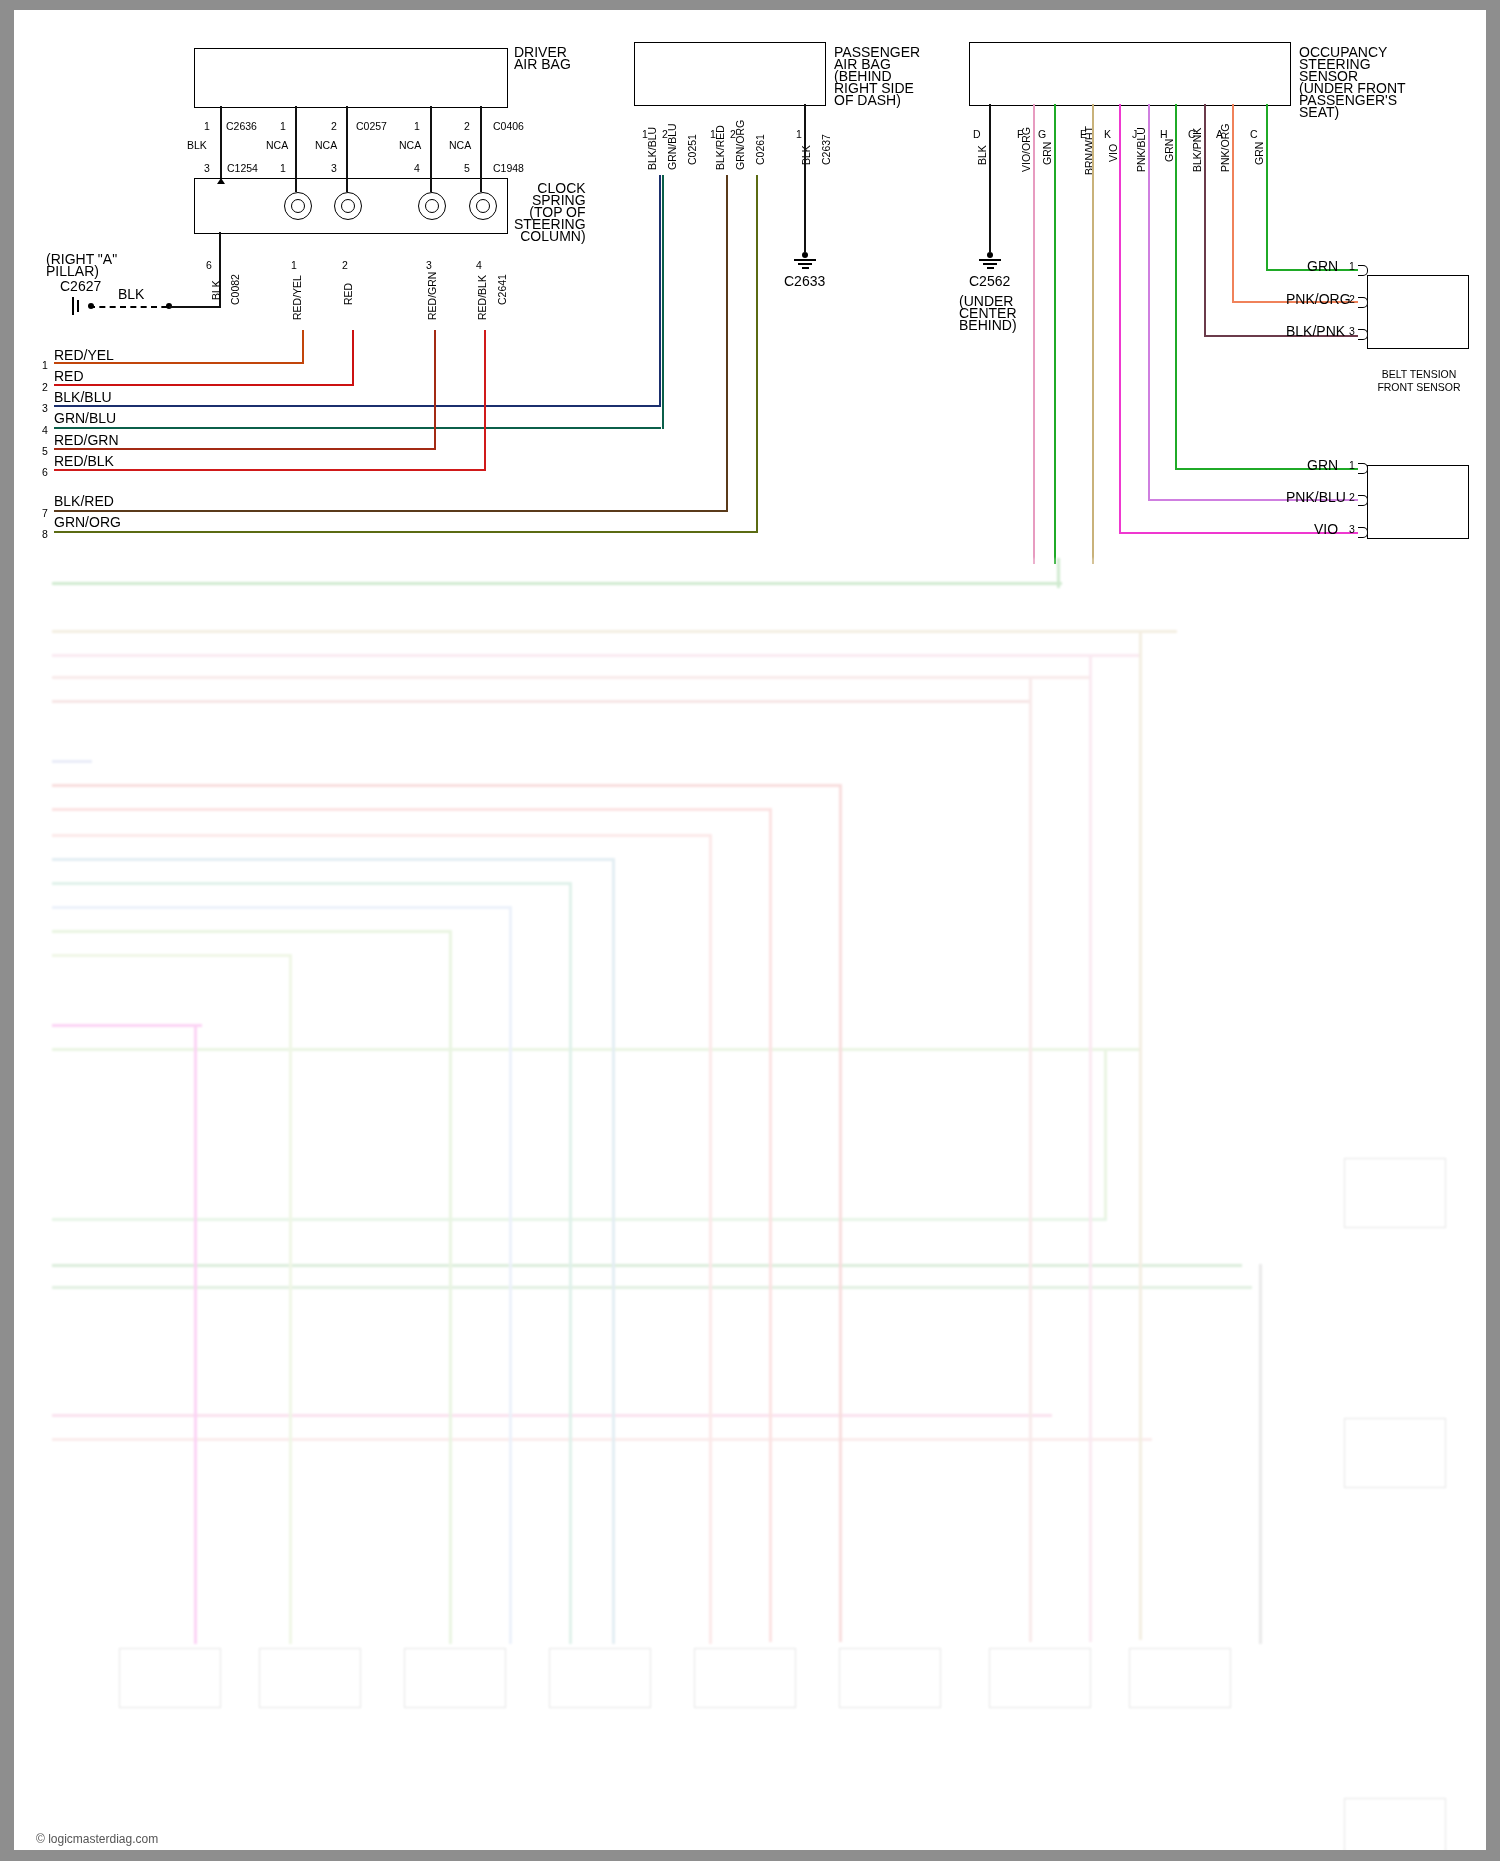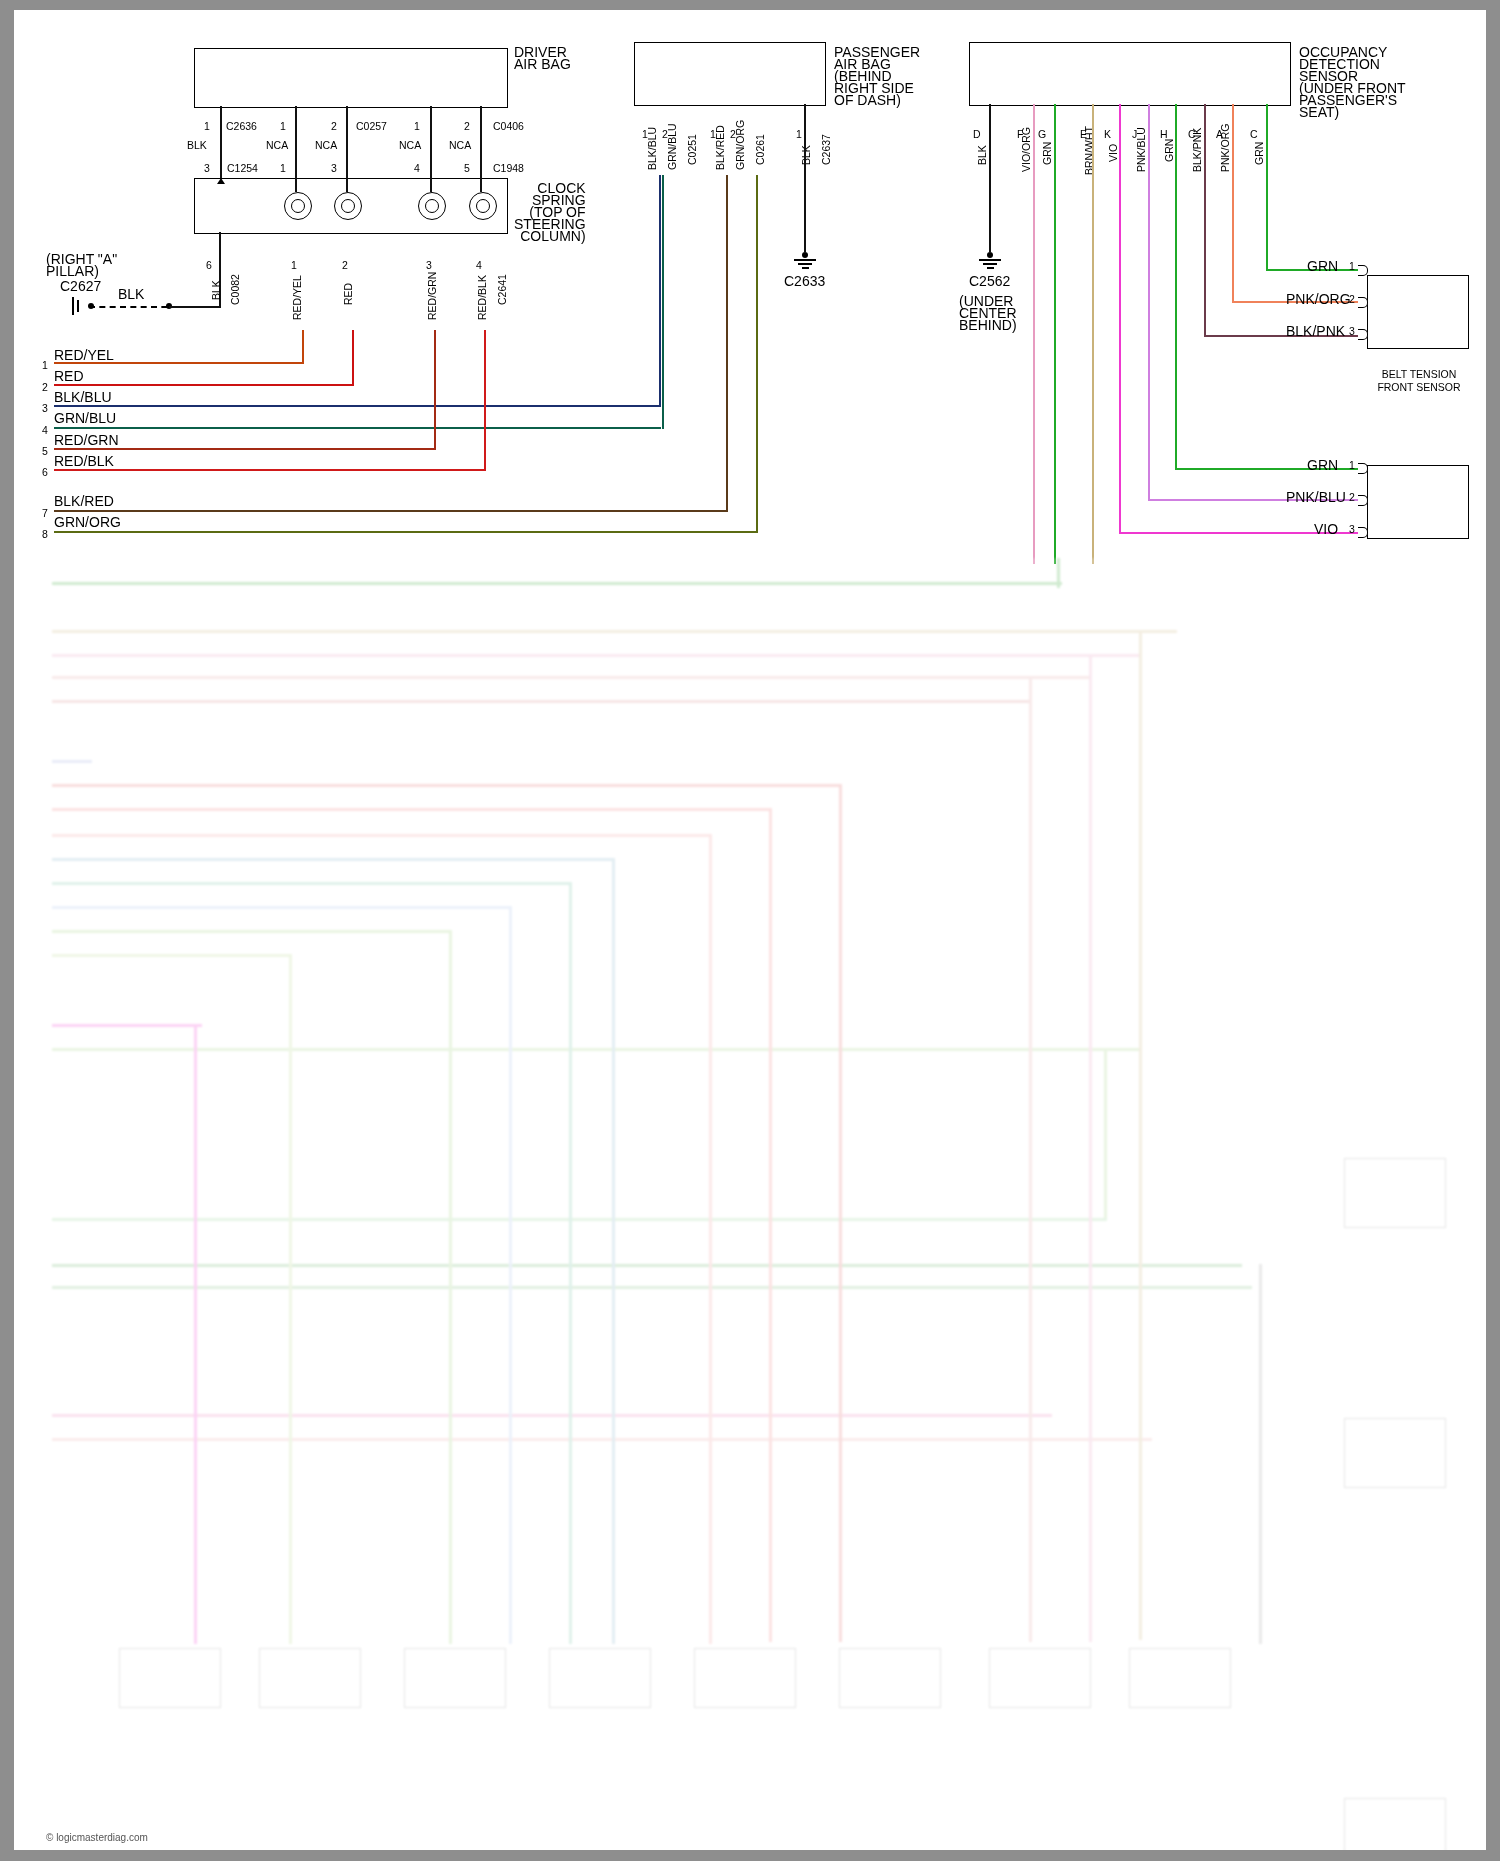--- a/index.html
+++ b/index.html
@@ -18,21 +18,21 @@
   .num{position:absolute;font-size:10.5px;color:#000;}
   .coil{position:absolute;width:26px;height:26px;border-radius:50%;border:1px solid #000;background:#fff;}
   .coil:after{content:"";position:absolute;left:6px;top:6px;width:12px;height:12px;border-radius:50%;border:1px solid #000;}
   .arrowup{position:absolute;width:0;height:0;border-left:4px solid transparent;border-right:4px solid transparent;border-bottom:6px solid #000;}
   .gnd{position:absolute;}
   .gnd i{display:block;margin:0 auto;background:#000;}
   .dash{position:absolute;height:0;border-top:2px dashed #000;}
   .dot{position:absolute;width:6px;height:6px;border-radius:50%;background:#000;}
   .conn{position:absolute;border:1px solid #000;background:#fff;}
   .ctab{position:absolute;width:9px;height:9px;border:1px solid #000;border-left:none;background:#fff;border-radius:0 5px 5px 0;}
-  .credit{position:absolute;left:24px;top:1822px;font-size:10px;color:#555;padding-left:8px;}
+  .credit{position:absolute;left:14px;top:1822px;font-size:12px;color:#555;padding-left:8px;}
   .smallbox{position:absolute;border:1px solid #888;background:#fff;}
   .fline{position:absolute;height:3px;}
   .fvline{position:absolute;width:3px;}
 </style>
 </head>
 <body>
 
 <div id="sheet">
 
   <div id="top">
@@ -179,21 +179,21 @@
     <div class="gnd" style="left:776px;top:242px;width:30px;">
       <i style="width:6px;height:6px;border-radius:50%;"></i>
       <i style="width:22px;height:2px;margin-top:1px;"></i>
       <i style="width:14px;height:2px;margin-top:2px;"></i>
       <i style="width:7px;height:2px;margin-top:2px;"></i>
     </div>
     <div class="lbl" style="left:770px;top:265px;">C2633</div>
 
     <div class="box" style="left:955px;top:32px;width:320px;height:62px;"></div>
     <div class="lbl" style="left:1285px;top:36px;">OCCUPANCY
-DETECTION
+STEERING
 SENSOR
 (UNDER FRONT
 PASSENGER'S
 SEAT)</div>
 
     <div class="vt" style="left:962px;top:155px;">BLK</div>
     <div class="num" style="left:959px;top:118px;">D</div>
     <div class="vline" style="left:975px;top:94px;height:148px;background:#111;"></div>
     <div class="gnd" style="left:961px;top:242px;width:30px;">
       <i style="width:6px;height:6px;border-radius:50%;"></i>

